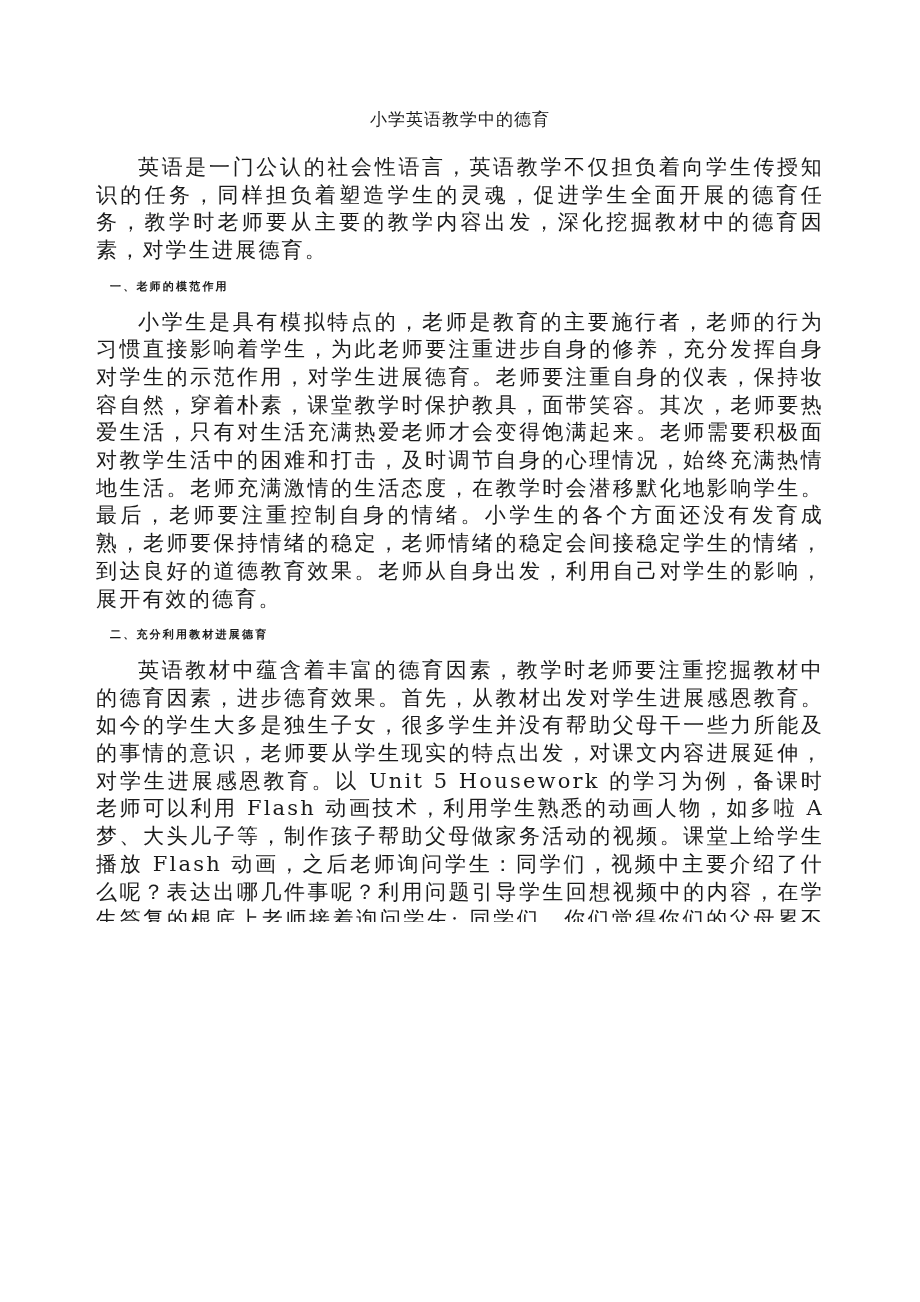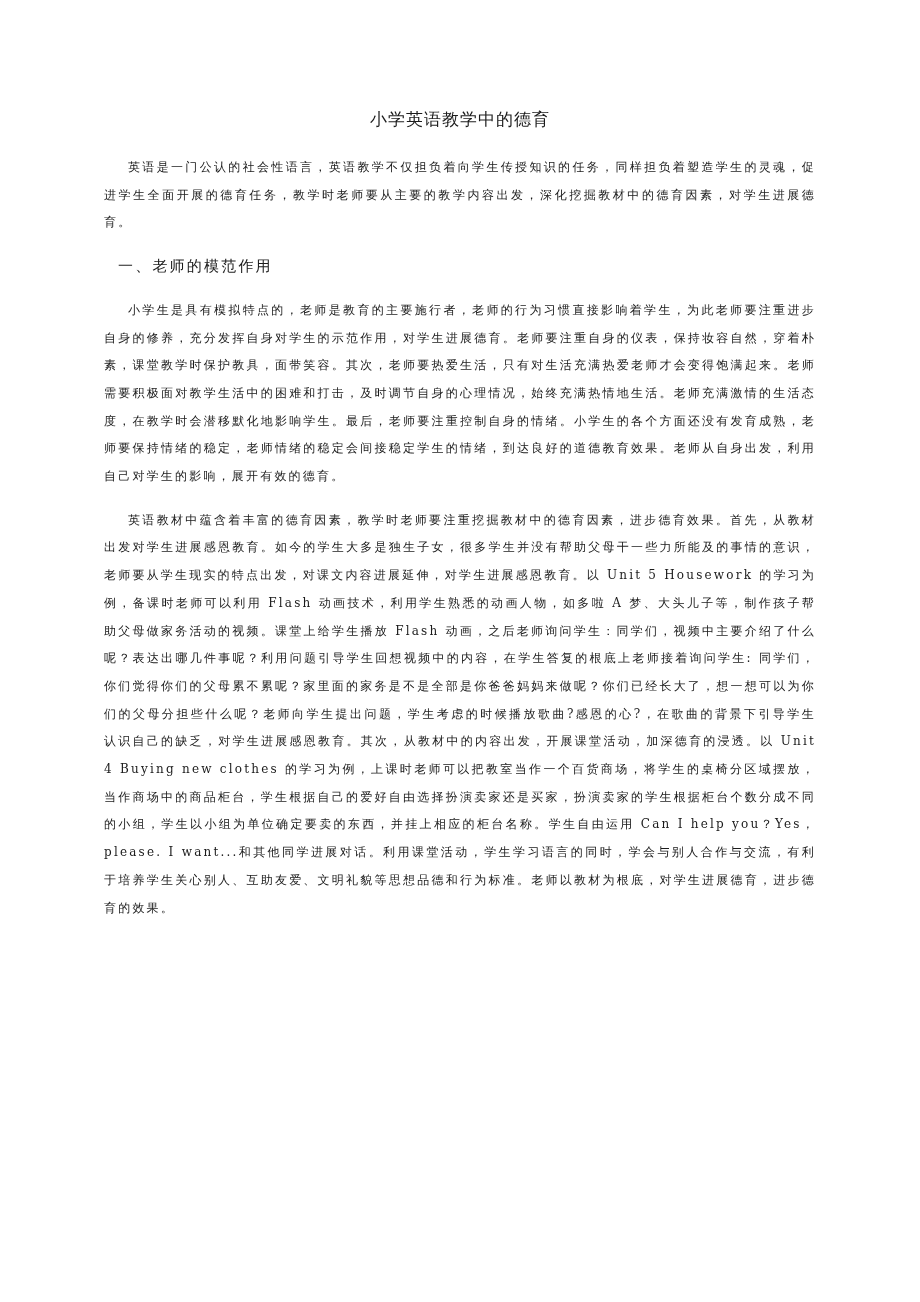--- a/index.html
+++ b/index.html
@@ -21,49 +21,50 @@
     .doc-title {
       font-size: 17px;
       font-weight: normal;
       text-align: center;
       line-height: 28px;
       margin: 0 0 21px 0;
       letter-spacing: 1px;
       text-indent: 0;
     }
     .para {
-      font-size: 12px;
+      font-size: 21px;
       line-height: 27.7px;
       letter-spacing: 2.2px;
       text-align: justify;
       text-indent: 2em;
-      margin: 16px;
+      margin: 8px;
       word-break: normal;
     }
     .section-heading {
-      font-size: 15px;
+      font-size: 11px;
       line-height: 27.7px;
       letter-spacing: 2.2px;
-      font-weight: normal;
+      font-weight: bold;
       text-indent: 2em;
       margin: 0;
     }
   </style>
 </head>
 <body>
 
 <div class="page">
 
   <h1 class="doc-title">小学英语教学中的德育</h1>
 
   <p class="para">英语是一门公认的社会性语言，英语教学不仅担负着向学生传授知识的任务，同样担负着塑造学生的灵魂，促进学生全面开展的德育任务，教学时老师要从主要的教学内容出发，深化挖掘教材中的德育因素，对学生进展德育。</p>
 
   <p class="section-heading">一、老师的模范作用</p>
 
   <p class="para">小学生是具有模拟特点的，老师是教育的主要施行者，老师的行为习惯直接影响着学生，为此老师要注重进步自身的修养，充分发挥自身对学生的示范作用，对学生进展德育。老师要注重自身的仪表，保持妆容自然，穿着朴素，课堂教学时保护教具，面带笑容。其次，老师要热爱生活，只有对生活充满热爱老师才会变得饱满起来。老师需要积极面对教学生活中的困难和打击，及时调节自身的心理情况，始终充满热情地生活。老师充满激情的生活态度，在教学时会潜移默化地影响学生。最后，老师要注重控制自身的情绪。小学生的各个方面还没有发育成熟，老师要保持情绪的稳定，老师情绪的稳定会间接稳定学生的情绪，到达良好的道德教育效果。老师从自身出发，利用自己对学生的影响，展开有效的德育。</p>
 
+  <p class="section-heading">二、充分利用教材进展德育</p>
 
   <p class="para">英语教材中蕴含着丰富的德育因素，教学时老师要注重挖掘教材中的德育因素，进步德育效果。首先，从教材出发对学生进展感恩教育。如今的学生大多是独生子女，很多学生并没有帮助父母干一些力所能及的事情的意识，老师要从学生现实的特点出发，对课文内容进展延伸，对学生进展感恩教育。以 Unit 5 Housework 的学习为例，备课时老师可以利用 Flash 动画技术，利用学生熟悉的动画人物，如多啦 A 梦、大头儿子等，制作孩子帮助父母做家务活动的视频。课堂上给学生播放 Flash 动画，之后老师询问学生：同学们，视频中主要介绍了什么呢？表达出哪几件事呢？利用问题引导学生回想视频中的内容，在学生答复的根底上老师接着询问学生: 同学们，你们觉得你们的父母累不累呢？家里面的家务是不是全部是你爸爸妈妈来做呢？你们已经长大了，想一想可以为你们的父母分担些什么呢？老师向学生提出问题，学生考虑的时候播放歌曲?感恩的心?，在歌曲的背景下引导学生认识自己的缺乏，对学生进展感恩教育。其次，从教材中的内容出发，开展课堂活动，加深德育的浸透。以 Unit 4 Buying new clothes 的学习为例，上课时老师可以把教室当作一个百货商场，将学生的桌椅分区域摆放，当作商场中的商品柜台，学生根据自己的爱好自由选择扮演卖家还是买家，扮演卖家的学生根据柜台个数分成不同的小组，学生以小组为单位确定要卖的东西，并挂上相应的柜台名称。学生自由运用 Can I help you？Yes，please. I want...和其他同学进展对话。利用课堂活动，学生学习语言的同时，学会与别人合作与交流，有利于培养学生关心别人、互助友爱、文明礼貌等思想品德和行为标准。老师以教材为根底，对学生进展德育，进步德育的效果。</p>
 
   <p class="section-heading">三、英语教材中蕴含着丰富的德育因素</p>
 
 
 </div>
 
 </body></html>

